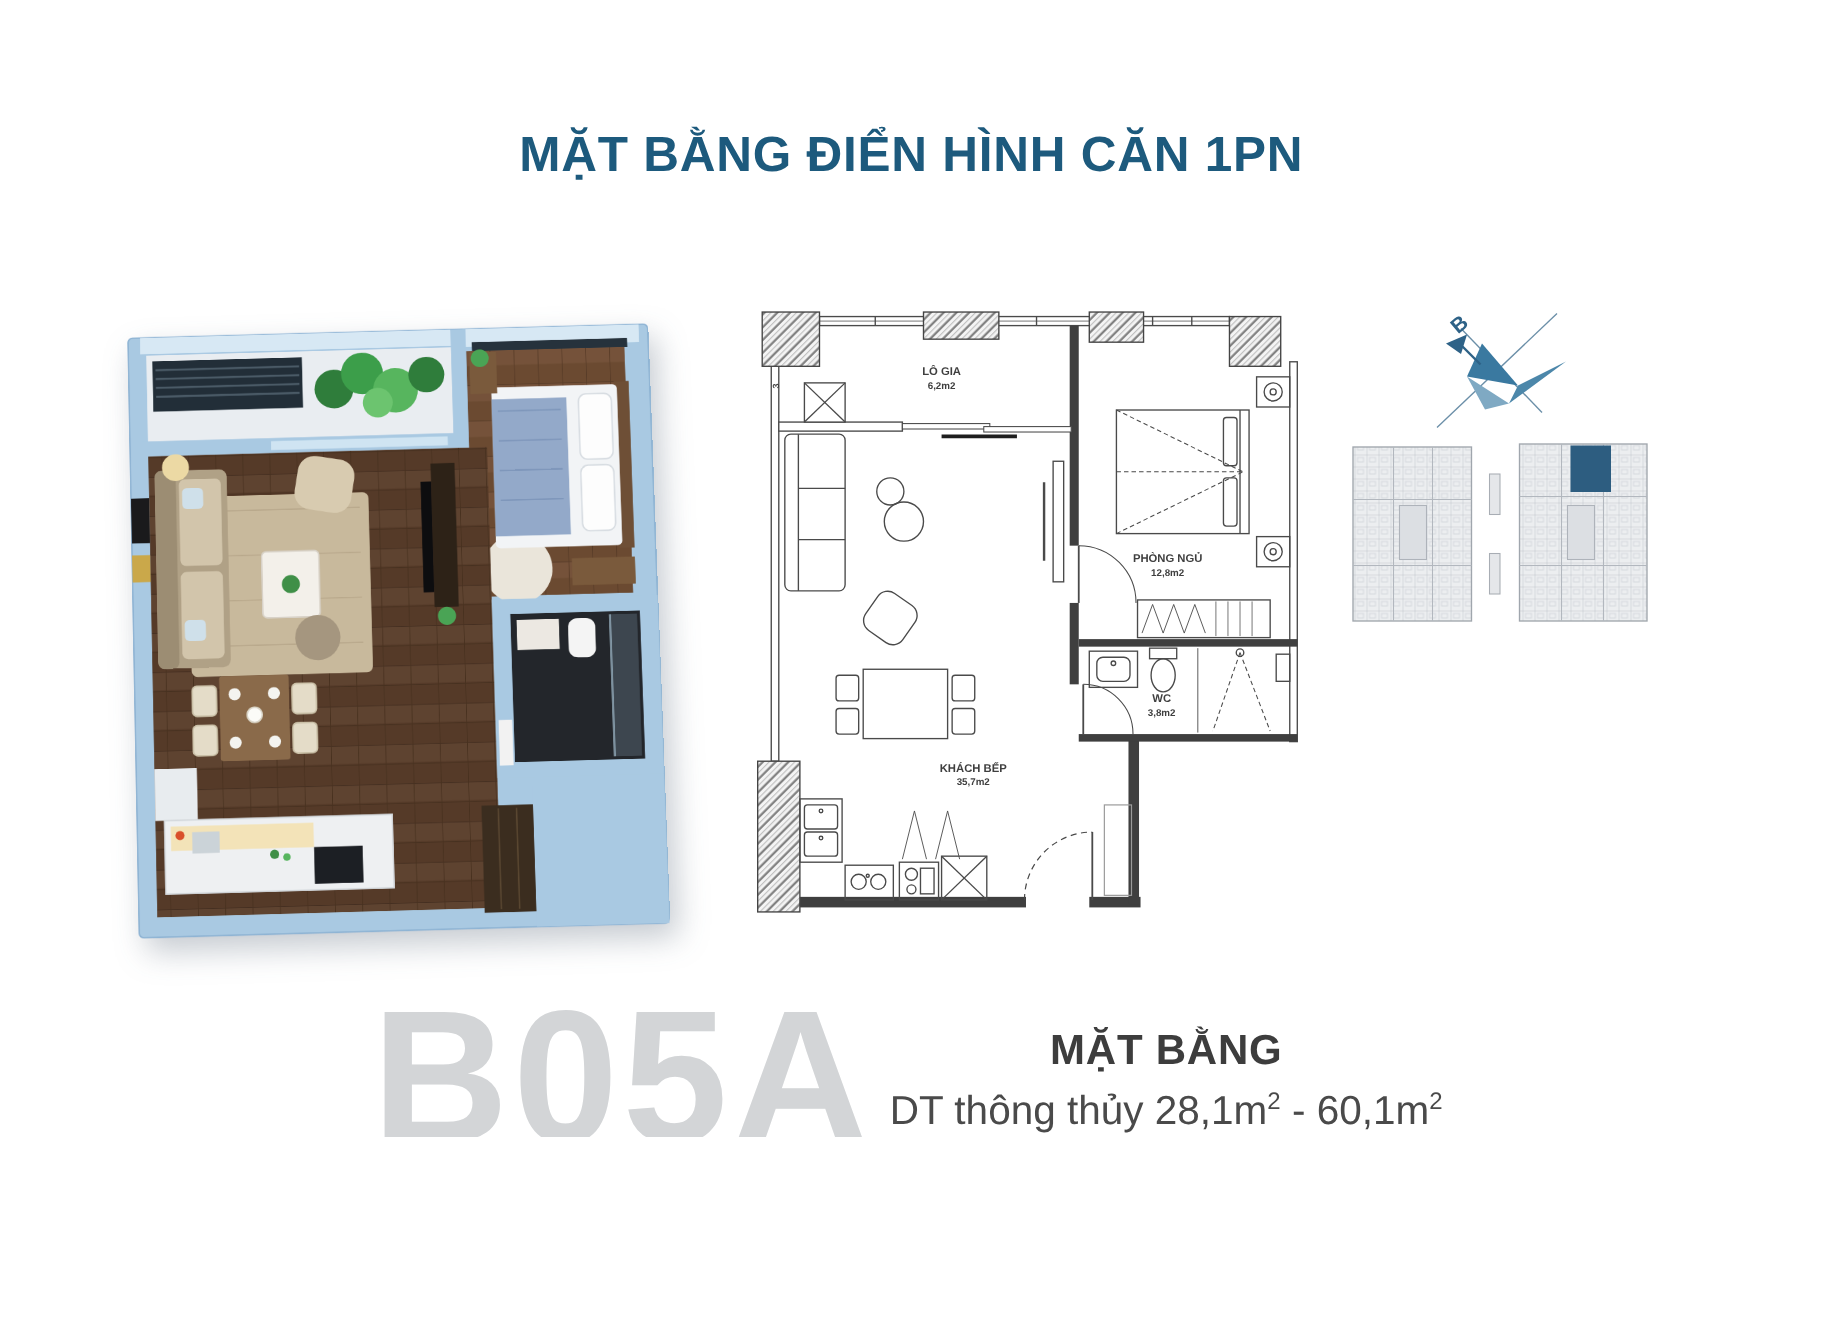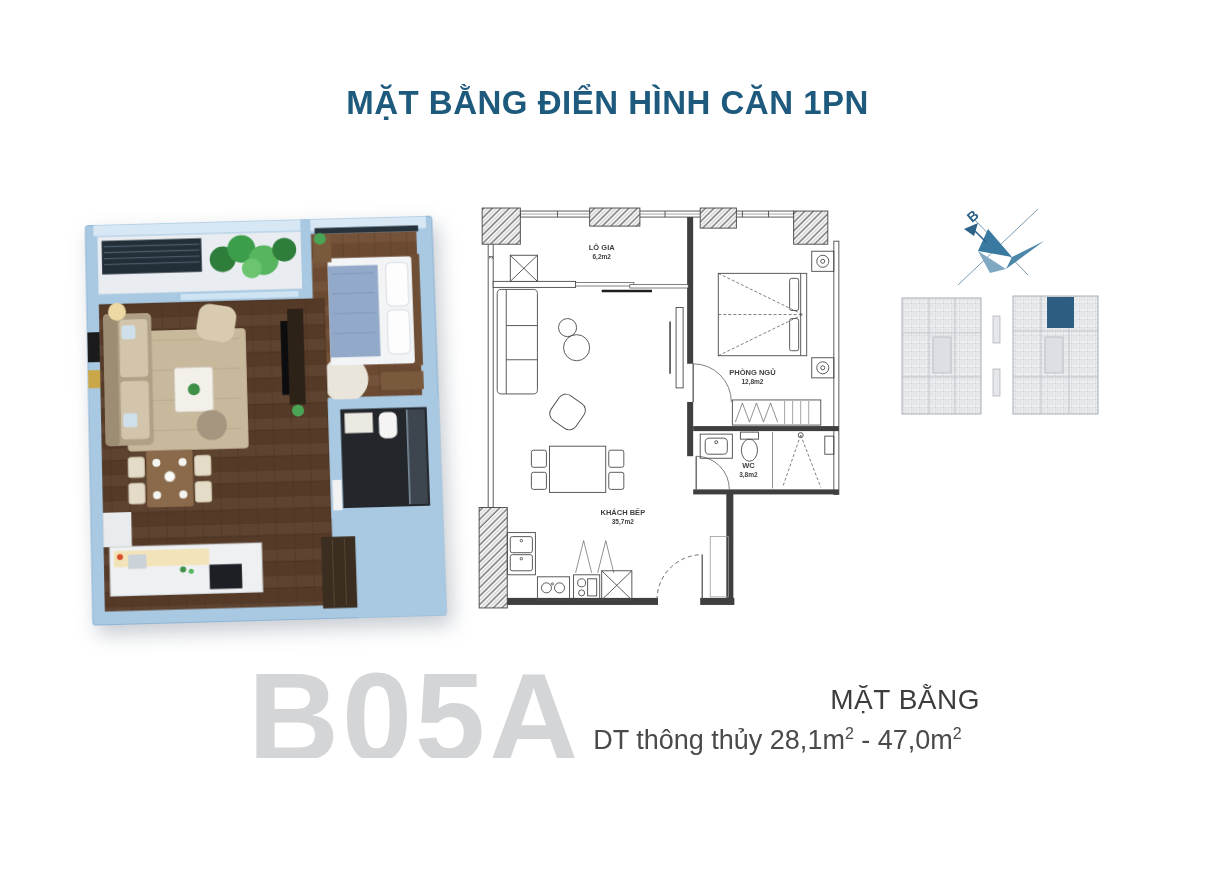--- a/index.html
+++ b/index.html
@@ -12,35 +12,35 @@
     text-align:center; font-size:33px; font-weight:700;
     color:#1d5a7d; letter-spacing:.5px;
   }
 
   .iso-wrap {
     position:absolute; left:83px; top:208px; width:364px; height:418px;
     transform:perspective(1200px) rotateX(3.5deg) rotateZ(-1.6deg);
   }
   .iso-wrap svg { filter:drop-shadow(5px 9px 10px rgba(50,70,90,.28)); }
 
-  .plan2d { position:absolute; left:478px; top:203px; width:364px; height:414px; }
+  .plan2d { position:absolute; left:504px; top:203px; width:364px; height:414px; }
   .compass { position:absolute; left:954px; top:203px; width:92px; height:90px; }
   .keyplan { position:absolute; left:895px; top:287px; width:214px; height:144px; }
 
   .unit-code {
     position:absolute; left:248px; top:652px; width:350px;
     text-align:left; font-size:126px; font-weight:700;
     color:#d3d5d7; letter-spacing:3px; line-height:1.05;
   }
 
   .summary {
     position:absolute; left:575px; top:684px; width:405px; text-align:center;
     color:#454545;
   }
-  .summary .heading { font-size:28px; font-weight:400; color:#3d3d3d; letter-spacing:.5px;text-align:right; }
+  .summary .heading { font-size:28px; font-weight:700; color:#3d3d3d; letter-spacing:.5px; }
   .summary .line { font-size:27px; margin-top:9px; color:#4a4a4a; }
   .summary sup { font-size:16px; }
 
   text { font-family:"Liberation Sans", sans-serif; }
 </style>
 </head>
 <body>
 
 <div class="sheet">
 
@@ -395,16 +395,16 @@
         </g>
         <rect x="152" y="10" width="27" height="31" fill="#2d5d80"></rect>
       </g>
     </svg>
   </div>
 
   <div class="unit-code">B05A</div>
 
   <div class="summary">
     <div class="heading">MẶT BẰNG</div>
-    <div class="line"><span>DT thông thủy 28,1m</span><sup>2</sup><span> - 47,0m</span><sup>2</sup></div>
+    <div class="line"><span>DT thông thủy 28,1m</span><sup>2</sup><span> - 60,1m</span><sup>2</sup></div>
   </div>
 
 </div>
 
 </body></html>

